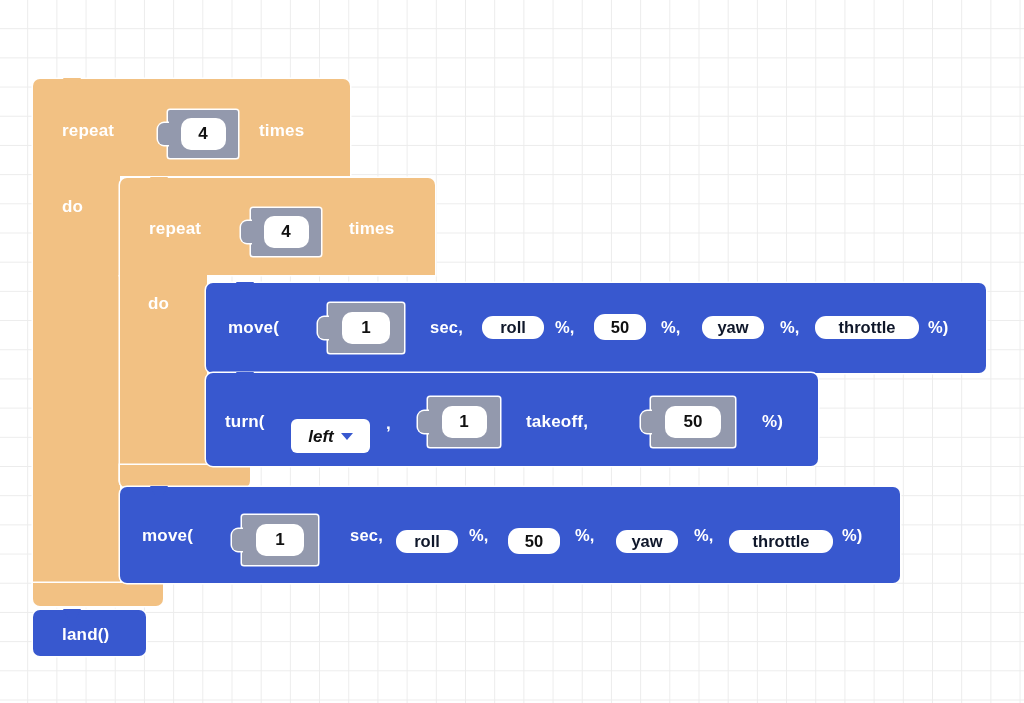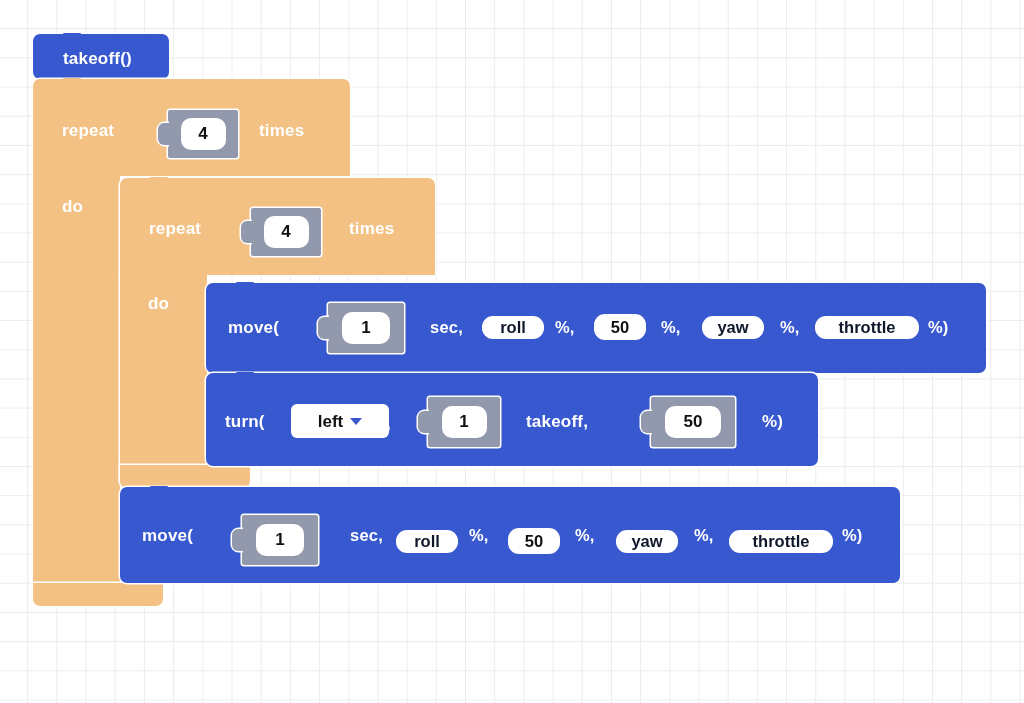--- a/index.html
+++ b/index.html
@@ -137,25 +137,20 @@
     border-right: 6px solid transparent;
     border-top: 7px solid #3858cf;
     display: inline-block;
   }
 </style>
 </head>
 <body>
 
 <div id="workspace">
 
-  <div class="blk blue" style="left:33px; top:34px; width:136px; height:45px;">
-    <div class="notch-top" style="left:24px;"></div>
-    <div class="tab-bottom" style="left:24px; bottom:-9px;"></div>
-    <div class="lbl" style="left:30px; top:16px;">takeoff()</div>
-  </div>
 
   <div class="blk orange" style="left:33px; top:79px; width:317px; height:97px; border-radius:7px 7px 0 0;">
     <div class="notch-top" style="left:24px;"></div>
     <div class="lbl" style="left:29px; top:43px;">repeat</div>
     <div class="lbl" style="left:226px; top:43px;">times</div>
   </div>
 
   <div class="numblk" style="left:168px; top:110px; width:70px; height:48px;">
     <div class="numfield" style="width:45px;">4</div>
   </div>
@@ -204,21 +199,21 @@
 
   <div class="blk blue" style="left:206px; top:373px; width:612px; height:93px;">
     <div class="notch-top" style="left:24px;"></div>
     <div class="tab-bottom" style="left:24px; bottom:-9px;"></div>
     <div class="lbl" style="left:19px; top:40px;">turn(</div>
     <div class="lbl" style="left:180px; top:42px;">,</div>
     <div class="lbl" style="left:320px; top:40px;">takeoff,</div>
     <div class="lbl" style="left:556px; top:40px;">%)</div>
   </div>
 
-  <div class="dropdown" style="left:291px; top:404px; width:98px; height:34px;">
+  <div class="dropdown" style="left:291px; top:419px; width:79px; height:34px;font-style:italic;">
     <span>left</span>
     <span class="caret"></span>
   </div>
 
   <div class="numblk" style="left:428px; top:397px; width:72px; height:50px;">
     <div class="numfield" style="width:45px;">1</div>
   </div>
 
   <div class="numblk" style="left:651px; top:397px; width:84px; height:50px;">
     <div class="numfield" style="width:56px;">50</div>
@@ -234,14 +229,19 @@
     <div class="lbl sm" style="left:722px; top:40px;">%)</div>
   </div>
   <div class="numblk" style="left:242px; top:515px; width:76px; height:50px;">
     <div class="numfield" style="width:48px;">1</div>
   </div>
   <div class="pill placeholder" style="left:396px; top:530px; width:62px; height:23px;">roll</div>
   <div class="pill filled" style="left:508px; top:528px; width:52px; height:26px;">50</div>
   <div class="pill placeholder" style="left:616px; top:530px; width:62px; height:23px;">yaw</div>
   <div class="pill placeholder" style="left:729px; top:530px; width:104px; height:23px;">throttle</div>
 
+  <div class="blk blue" style="left:33px; top:610px; width:113px; height:46px;">
+    <div class="notch-top" style="left:24px;"></div>
+    <div class="tab-bottom" style="left:24px; bottom:-9px;"></div>
+    <div class="lbl" style="left:29px; top:16px;">land()</div>
+  </div>
 
 </div>
 
 </body></html>

